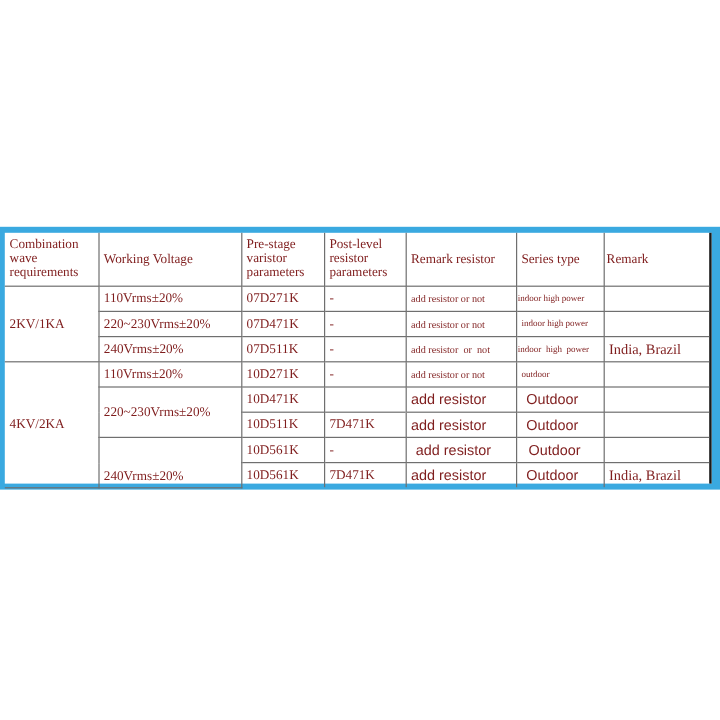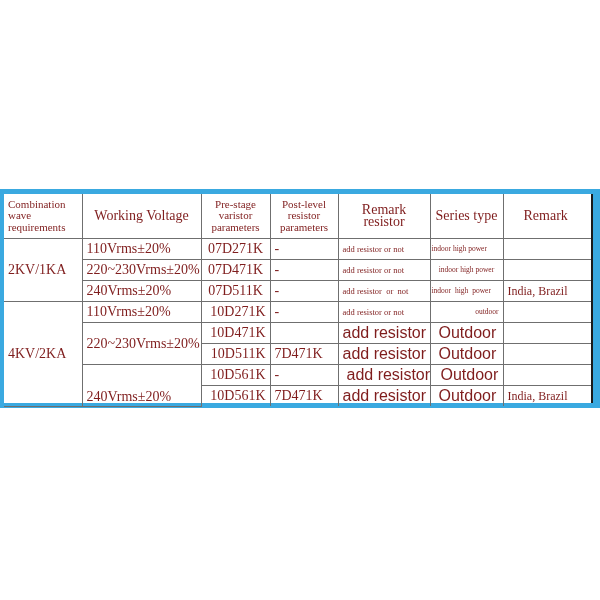--- a/index.html
+++ b/index.html
@@ -6,33 +6,33 @@
   body { width:600px; height:600px; position:relative; overflow:hidden; font-family:"Liberation Serif", serif; }
   .frame {
     position:absolute; left:0; top:189px; width:600px; height:219px;
     background:#3aa9e0; box-sizing:border-box;
   }
   .inner {
     position:absolute; left:4px; top:5px; width:589px; height:209px;
     background:#ffffff; border-right:2px solid #1a1a1a; box-sizing:border-box;
   }
   table { border-collapse:collapse; width:587px; table-layout:fixed; color:#7f1d1d; }
-  td { border:1px solid #6f6f6f; padding:0 4px; font-size:14px; line-height:12px; vertical-align:middle; overflow:hidden; white-space:nowrap; }
+  td { border:1px solid #6f6f6f; padding:0 4px; font-size:11px; line-height:12px; vertical-align:middle; overflow:hidden; white-space:nowrap; }
   tr:first-child td { border-top:none; }
   td:first-child { border-left:none; }
   td:last-child { border-right:none; }
   tr:last-child td { border-bottom:none; }
   .hdr td { height:44px; white-space:normal; }
   .r td { height:20px; }
-  .c { text-align:center; }
+  .c { text-align:left; }
   .l { text-align:left; }
-  .rt { text-align:right; }
+  .rt { text-align:left; }
   .sm { font-size:8.5px; }
   .tiny { font-size:7.5px;margin-top:28px; }
-  .sans { font-family:"Liberation Sans", sans-serif; font-size:16px; }
+  .sans { font-family:"Liberation Sans", sans-serif; font-size:12px; }
   .hdrcell { font-size:11px; line-height:11.5px; }
 </style>
 </head>
 <body>
 
 <div class="frame">
   <div class="inner">
     <table>
       <colgroup>
         <col style="width:78px">
@@ -44,21 +44,21 @@
         <col style="width:88px">
       </colgroup>
       <tbody>
           <tr class="hdr">
         <td class="l hdrcell">Combination wave requirements</td>
         <td class="c">Working Voltage</td>
         <td class="c hdrcell">Pre-stage varistor parameters</td>
         <td class="c hdrcell">Post-level resistor parameters</td>
         <td class="c">Remark resistor</td>
         <td class="c">Series type</td>
-        <td class="l" style="padding-left:20px">Remark</td>
+        <td class="l" style="padding-left:2px">Remark</td>
       </tr>
 
       <tr class="r">
         <td rowspan="3" class="l">2KV/1KA</td>
         <td class="l">110Vrms±20%</td>
         <td class="c">07D271K</td>
         <td class="l">-</td>
         <td class="l sm">add resistor or not</td>
         <td class="l tiny" style="padding-left:1px">indoor high power</td>
         <td class="l"></td>

